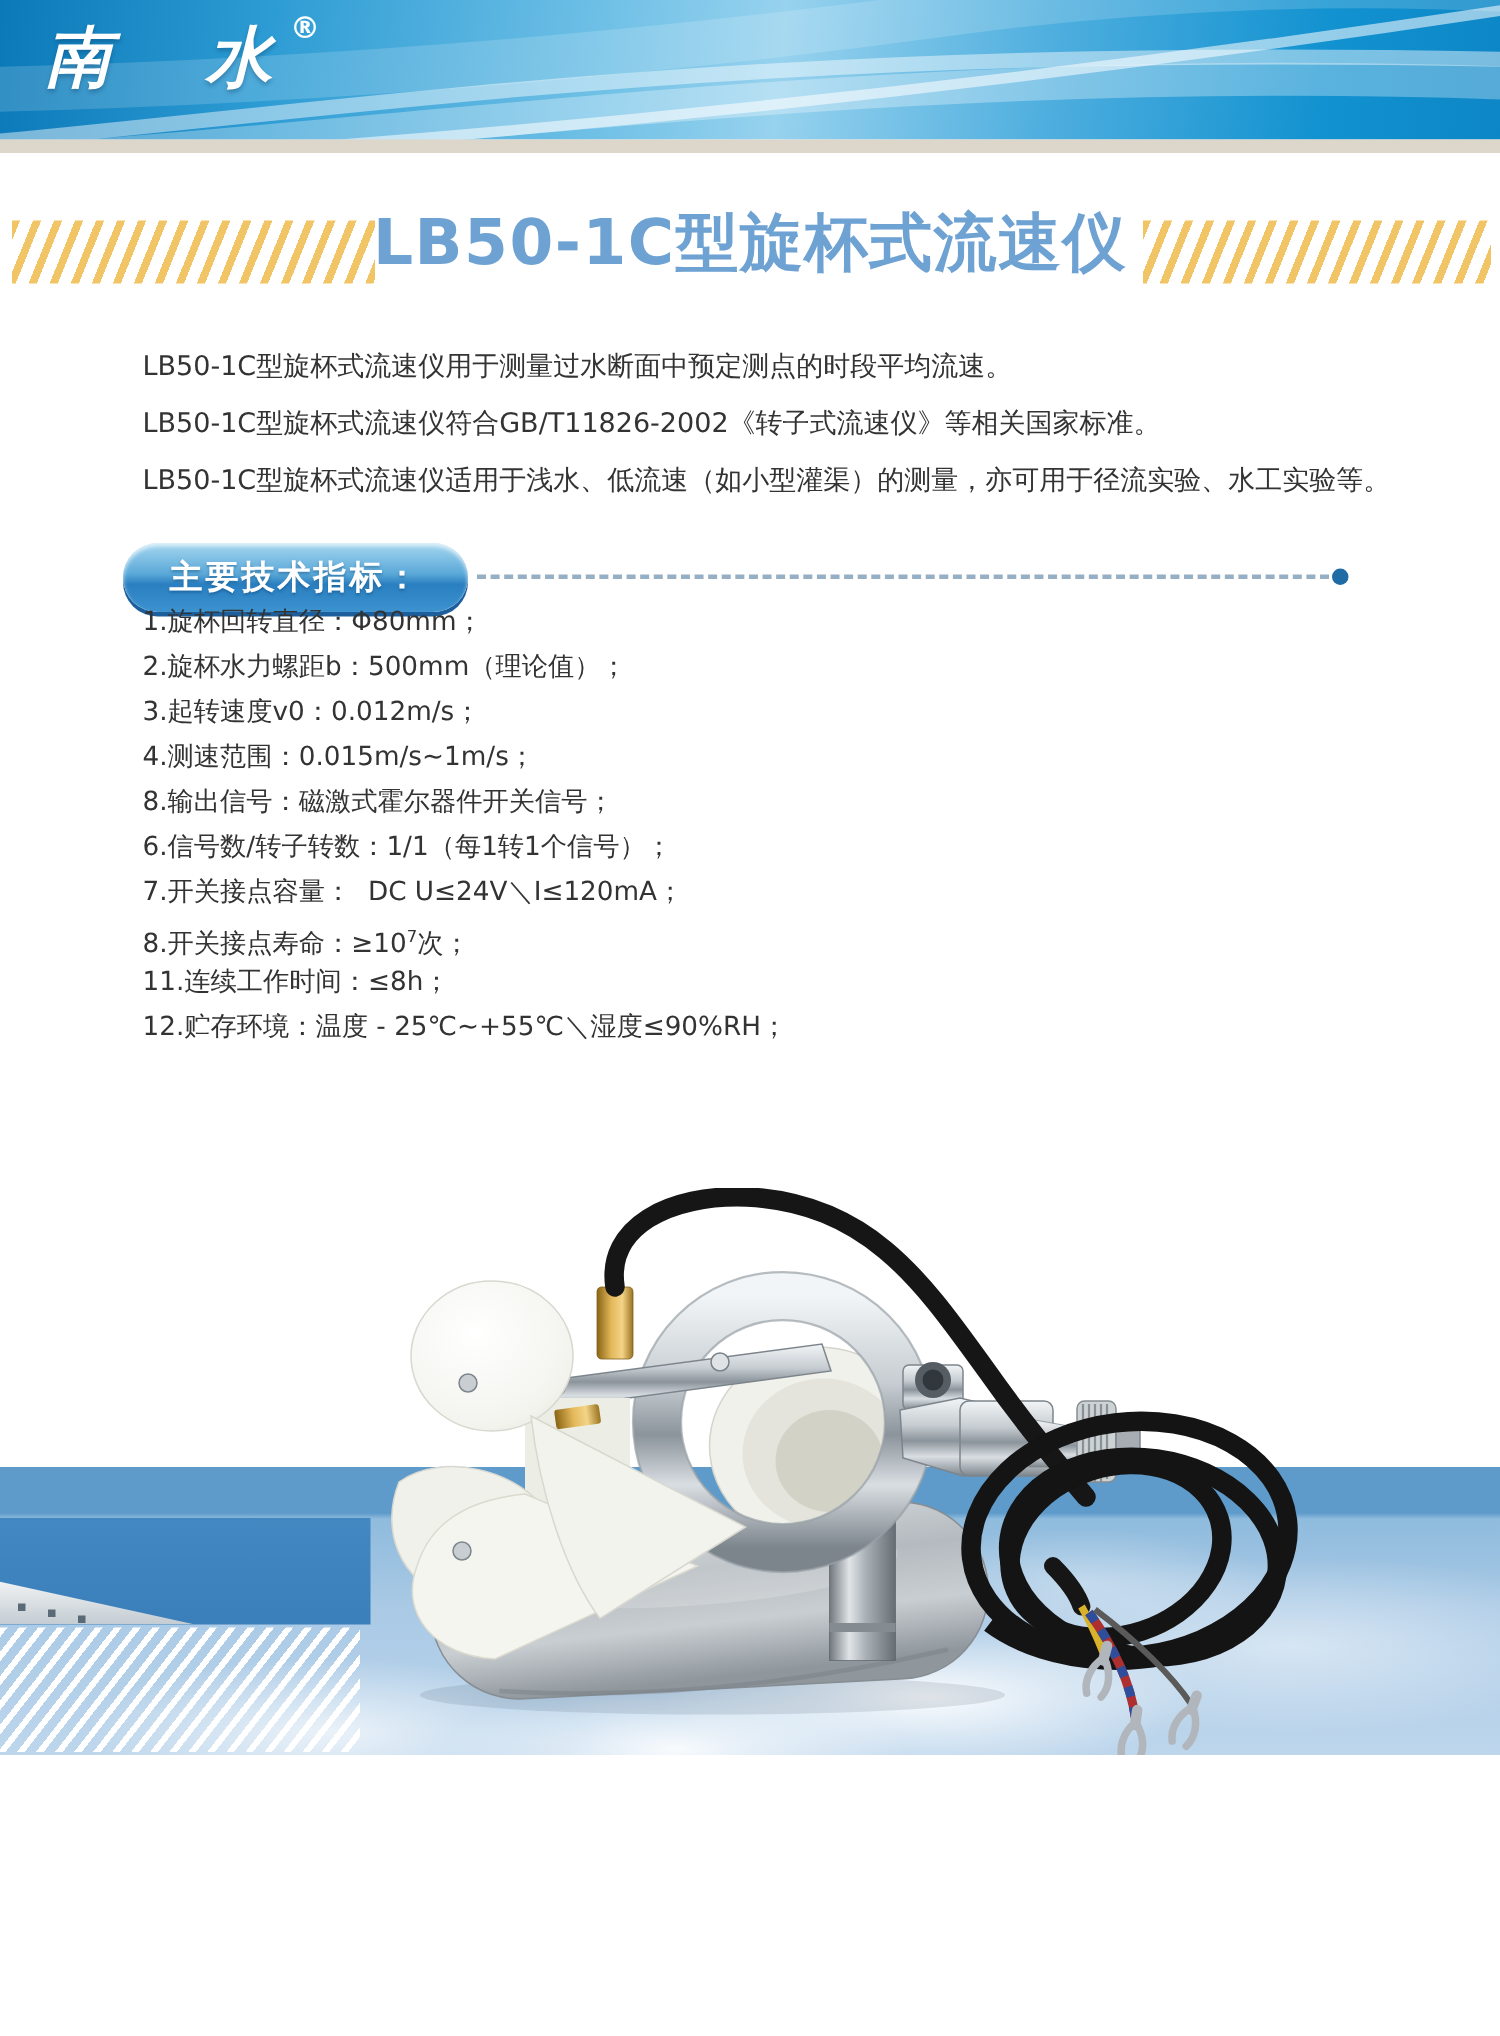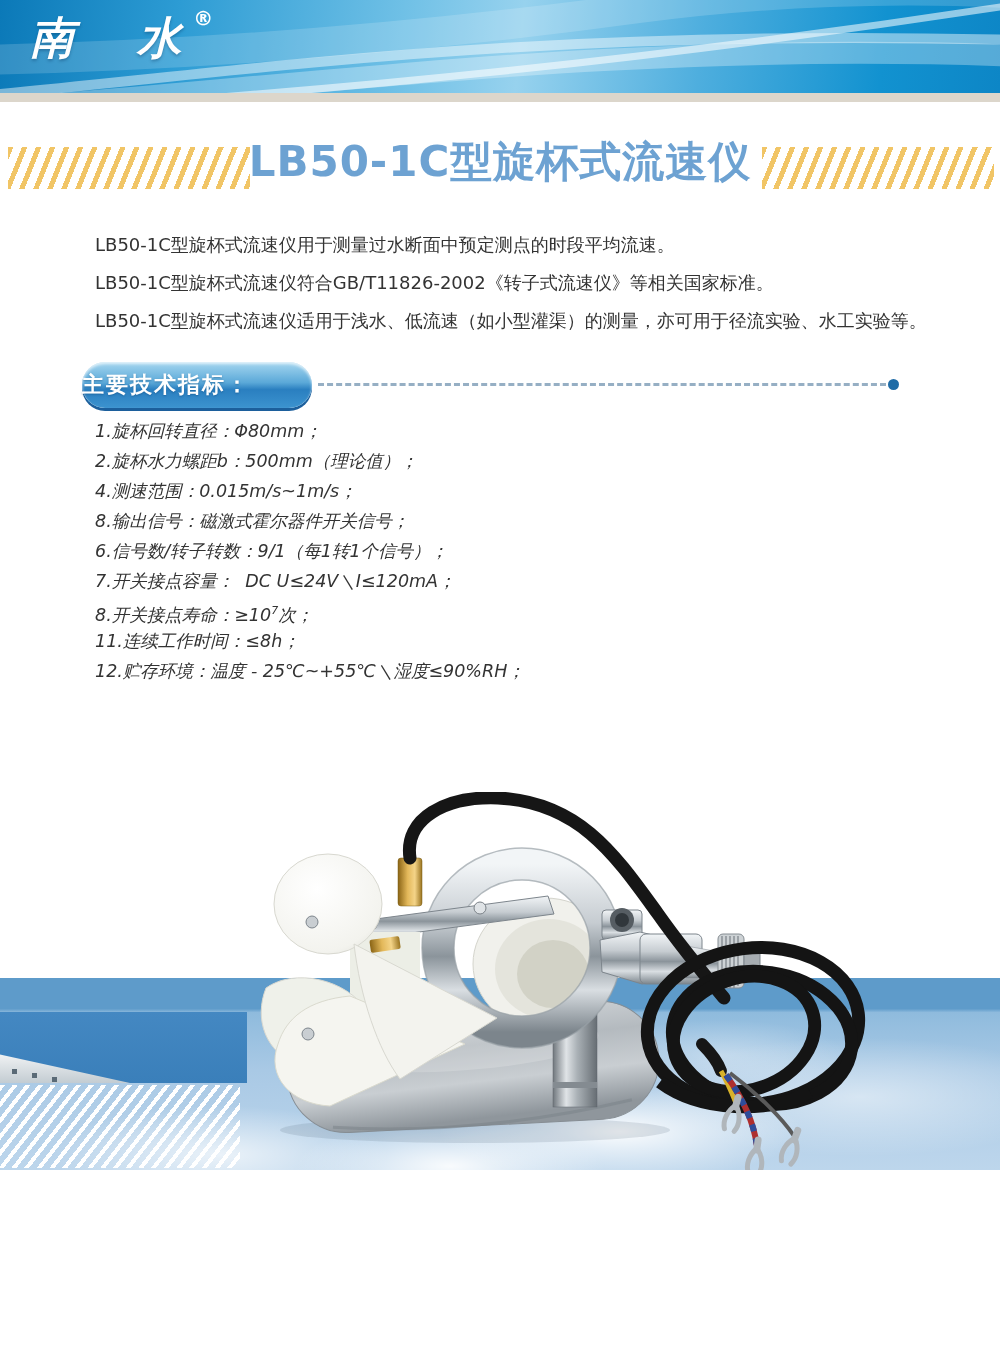--- a/index.html
+++ b/index.html
@@ -28,28 +28,28 @@
   .page-title{position:absolute;left:0;top:134px;width:1000px;margin:0;text-align:center;
     font-size:42px;font-weight:bold;color:#6da2d2;letter-spacing:1px;}
   
   .intro{position:absolute;left:95px;top:226px;width:840px;font-size:18px;}
   .intro .para{line-height:38px;white-space:nowrap;}
   
   .pill{
     position:absolute;left:82px;top:362px;width:230px;height:46px;border-radius:26px;
     background:linear-gradient(180deg,#a6d7f0 0%,#5aa8d8 45%,#2a7fc0 60%,#3c93cf 100%);
     box-shadow:0 3px 0 #1c5f9c, inset 0 2px 3px rgba(255,255,255,.7);
-    display:flex;align-items:center;
+    display:flex;align-items:center;justify-content:center;
     color:#fff;font-size:22px;font-weight:bold;letter-spacing:2px;
     text-shadow:0 1px 2px rgba(0,60,110,.4);
   }
   .dash-line{position:absolute;left:318px;top:383px;width:568px;height:0;border-top:3px dashed #96afc4;}
   .dash-dot{position:absolute;left:888px;top:379px;width:11px;height:11px;border-radius:50%;background:#1e6ba6;}
   
-  .spec-list{position:absolute;left:95px;top:416px;width:880px;font-size:17.5px;font-style:italic;}
+  .spec-list{position:absolute;left:95px;top:400px;width:880px;font-size:17.5px;}
   .spec-item{line-height:30px;height:30px;white-space:nowrap;}
   .spec-item sup{font-size:11px;}
   
   .sky{
     position:absolute;left:0;top:978px;width:1000px;height:192px;
     background:
       radial-gradient(ellipse 260px 70px at 62% 80%, rgba(255,255,255,.95), rgba(255,255,255,0) 70%),
       radial-gradient(ellipse 220px 65px at 45% 98%, rgba(255,255,255,.9), rgba(255,255,255,0) 70%),
       radial-gradient(ellipse 320px 85px at 86% 62%, rgba(255,255,255,.5), rgba(255,255,255,0) 70%),
       radial-gradient(ellipse 240px 70px at 22% 92%, rgba(255,255,255,.7), rgba(255,255,255,0) 70%),
@@ -100,23 +100,24 @@
 
   <div class="pill">
     <span>主要技术指标：</span>
   </div>
   <div class="dash-line"></div>
   <div class="dash-dot"></div>
 
   <section class="spec-list">
       <div class="spec-item"><span>1.旋杯回转直径：Φ80mm；</span></div>
       <div class="spec-item"><span>2.旋杯水力螺距b：500mm（理论值）；</span></div>
+      <div class="spec-item"><span>3.起转速度v0：0.012m/s；</span></div>
       <div class="spec-item"><span>4.测速范围：0.015m/s~1m/s；</span></div>
       <div class="spec-item"><span>8.输出信号：磁激式霍尔器件开关信号；</span></div>
-      <div class="spec-item"><span>6.信号数/转子转数：9/1（每1转1个信号）；</span></div>
+      <div class="spec-item"><span>6.信号数/转子转数：1/1（每1转1个信号）；</span></div>
       <div class="spec-item"><span>7.开关接点容量：&nbsp;&nbsp;DC U≤24V＼I≤120mA；</span></div>
       <div class="spec-item"><span>8.开关接点寿命：≥10</span><sup>7</sup><span>次；</span></div>
       <div class="spec-item"><span>11.连续工作时间：≤8h；</span></div>
       <div class="spec-item"><span>12.贮存环境：温度 - 25℃~+55℃＼湿度≤90%RH；</span></div>
     </section>
 
   <div class="sky">
     <div class="sky-rect">
       <div class="building">
           <i></i>

